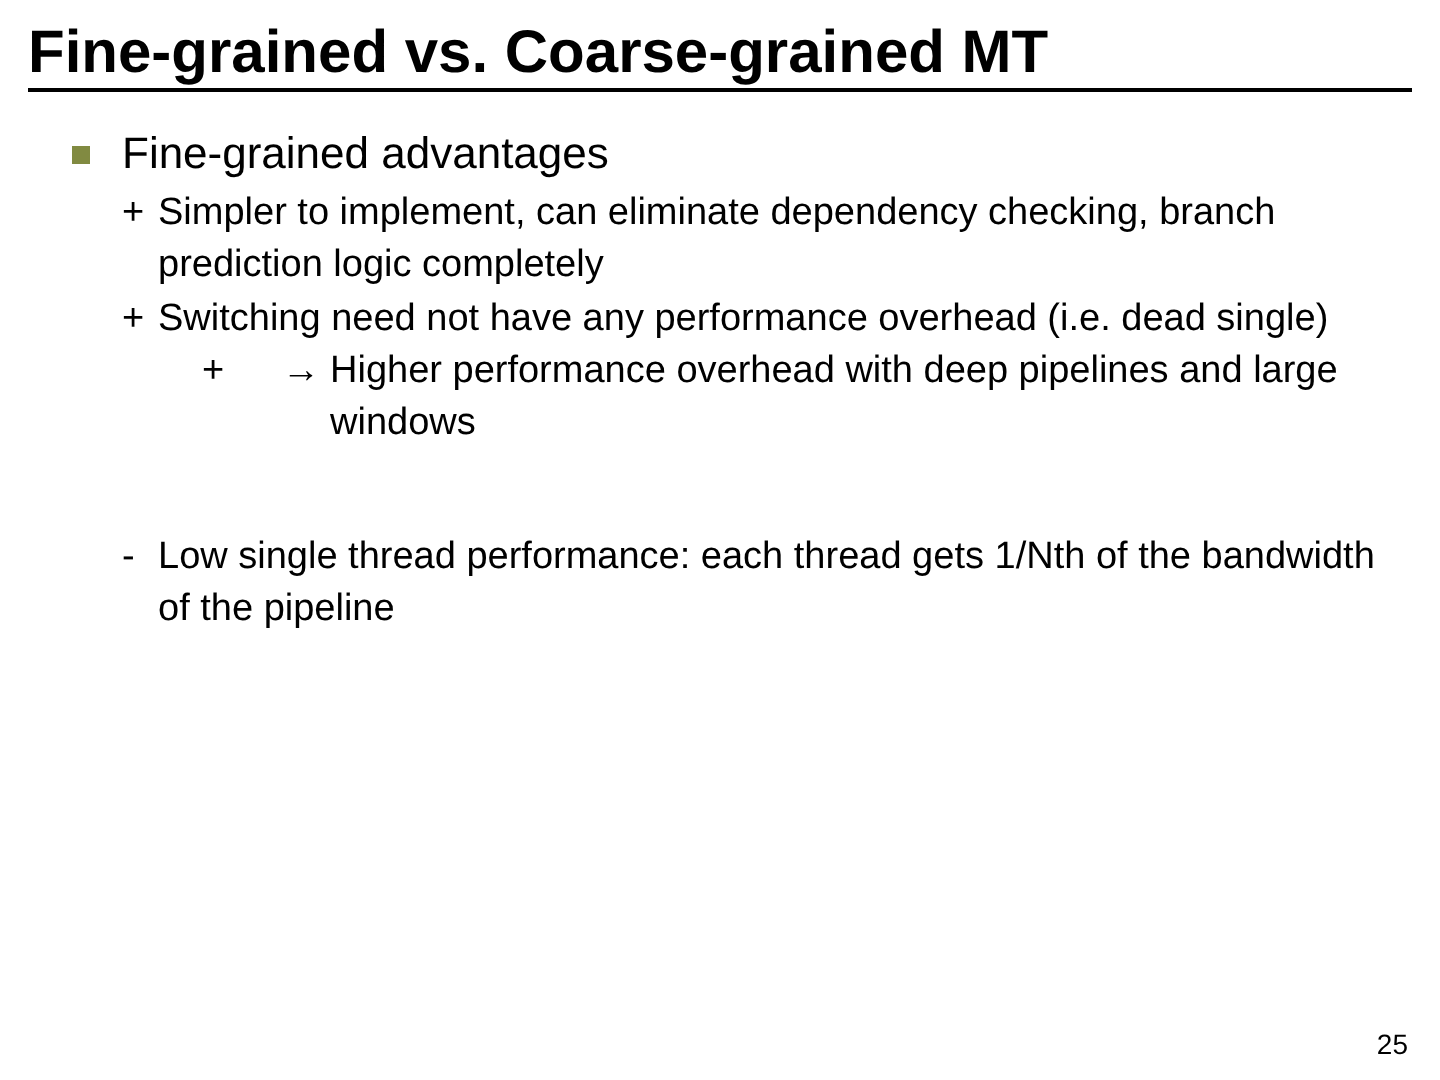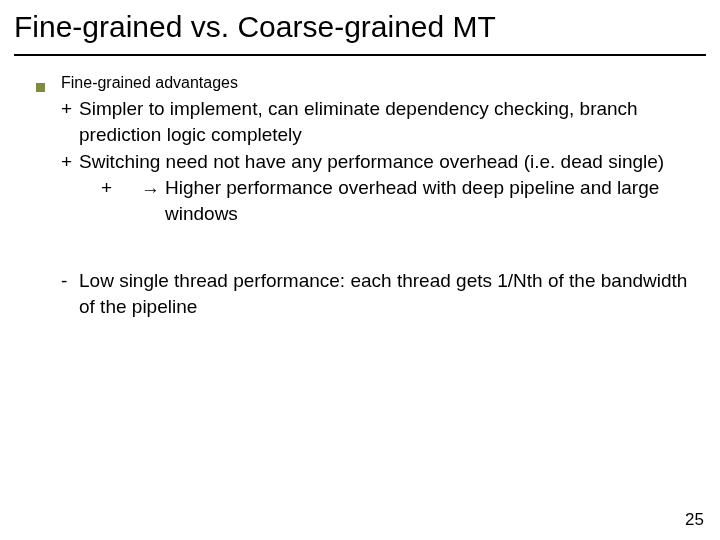--- a/index.html
+++ b/index.html
@@ -13,22 +13,22 @@
     overflow: hidden;
   }
   .slide {
     position: relative;
     width: 720px;
     height: 540px;
     box-sizing: border-box;
   }
   .title {
     font-size: 30px;
-    font-weight: normal;
-    padding: 10px 0 10px 14px;
+    font-weight: bold;
+    padding: 10px 0 0 14px;
     letter-spacing: 0px;
   }
   .rule {
     border: none;
     border-top: 2px solid #000000;
     margin: 0 14px 0 14px;
   }
   .body {
     padding: 18px 28px 0 36px;
   }
@@ -39,21 +39,21 @@
   }
   .bullet-sq {
     width: 9px;
     height: 9px;
     background: #818A41;
     flex: 0 0 auto;
     margin-top: 9px;
     margin-right: 16px;
   }
   .sec-label {
-    font-size: 16px;
+    font-size: 22px;
   }
   .lvl1 {
     font-size: 19px;
     line-height: 1.35;
     padding-left: 25px;
     margin-top: 4px;
   }
   .lvl1 .row {
     display: flex;
     margin-bottom: 2px;
@@ -86,21 +86,21 @@
     flex: 0 0 auto;
     width: 24px;
   }
   .gap {
     height: 32px;
   }
   .pagenum {
     position: absolute;
     right: 16px;
     bottom: 10px;
-    font-size: 17px;
+    font-size: 14px;
     color: #000000;
   }
 </style>
 </head>
 <body>
 
 <div class="slide">
 
   <div class="title">Fine-grained vs. Coarse-grained MT</div>
   <hr class="rule">
@@ -121,21 +121,21 @@
         <div class="sign">+</div>
         <div class="txt">
           <span>Switching need not have any performance overhead (i.e. dead single)</span>
           <div class="lvl2">
             <div class="row">
               <div class="sign">+</div>
               <div class="txt">
                 <div class="lvl3">
                   <div class="row">
                     <div class="sign">→</div>
-                    <div class="txt">Higher performance overhead with deep pipeline and large windows</div>
+                    <div class="txt">Higher performance overhead with deep pipelines and large windows</div>
                   </div>
                 </div>
               </div>
             </div>
           </div>
         </div>
       </div>
     </div>
 
     <div class="gap"></div>

